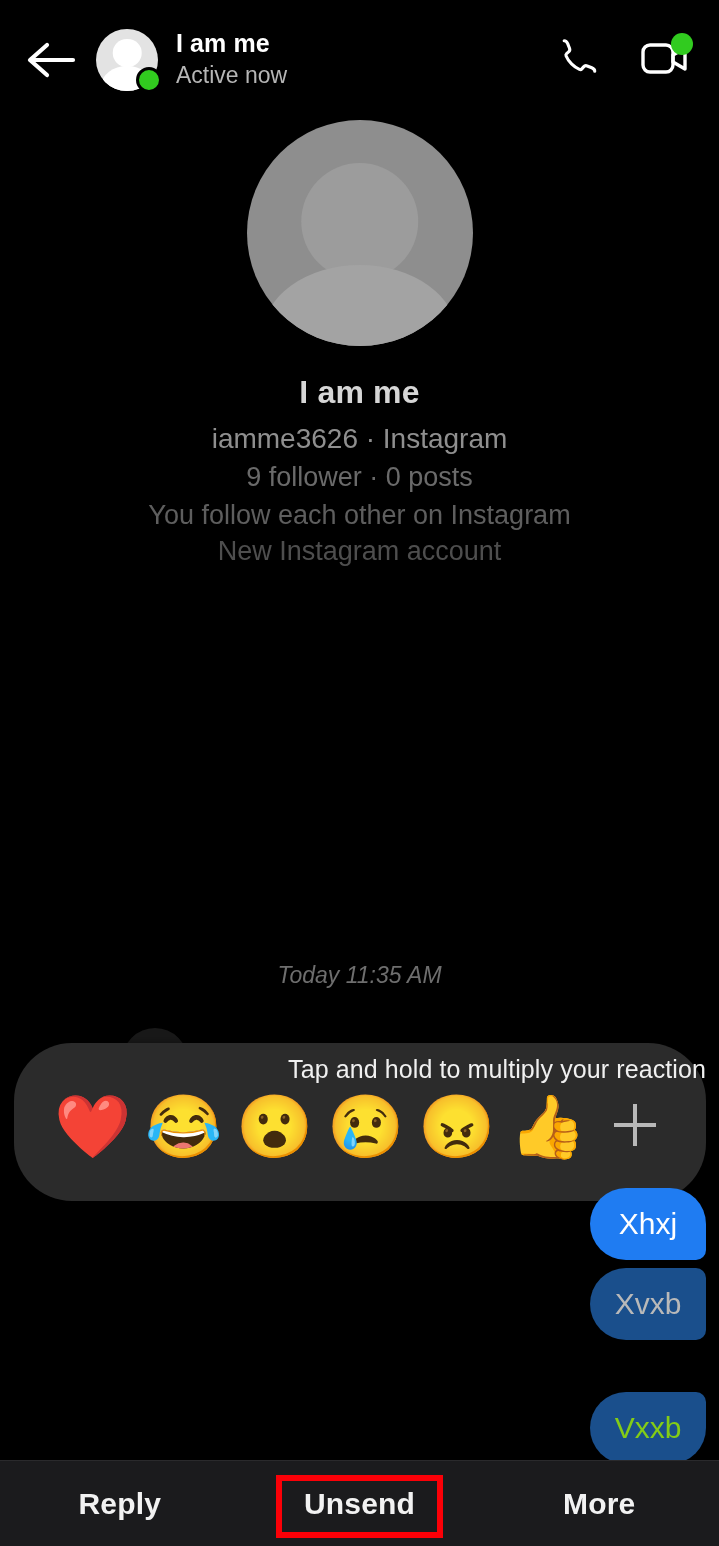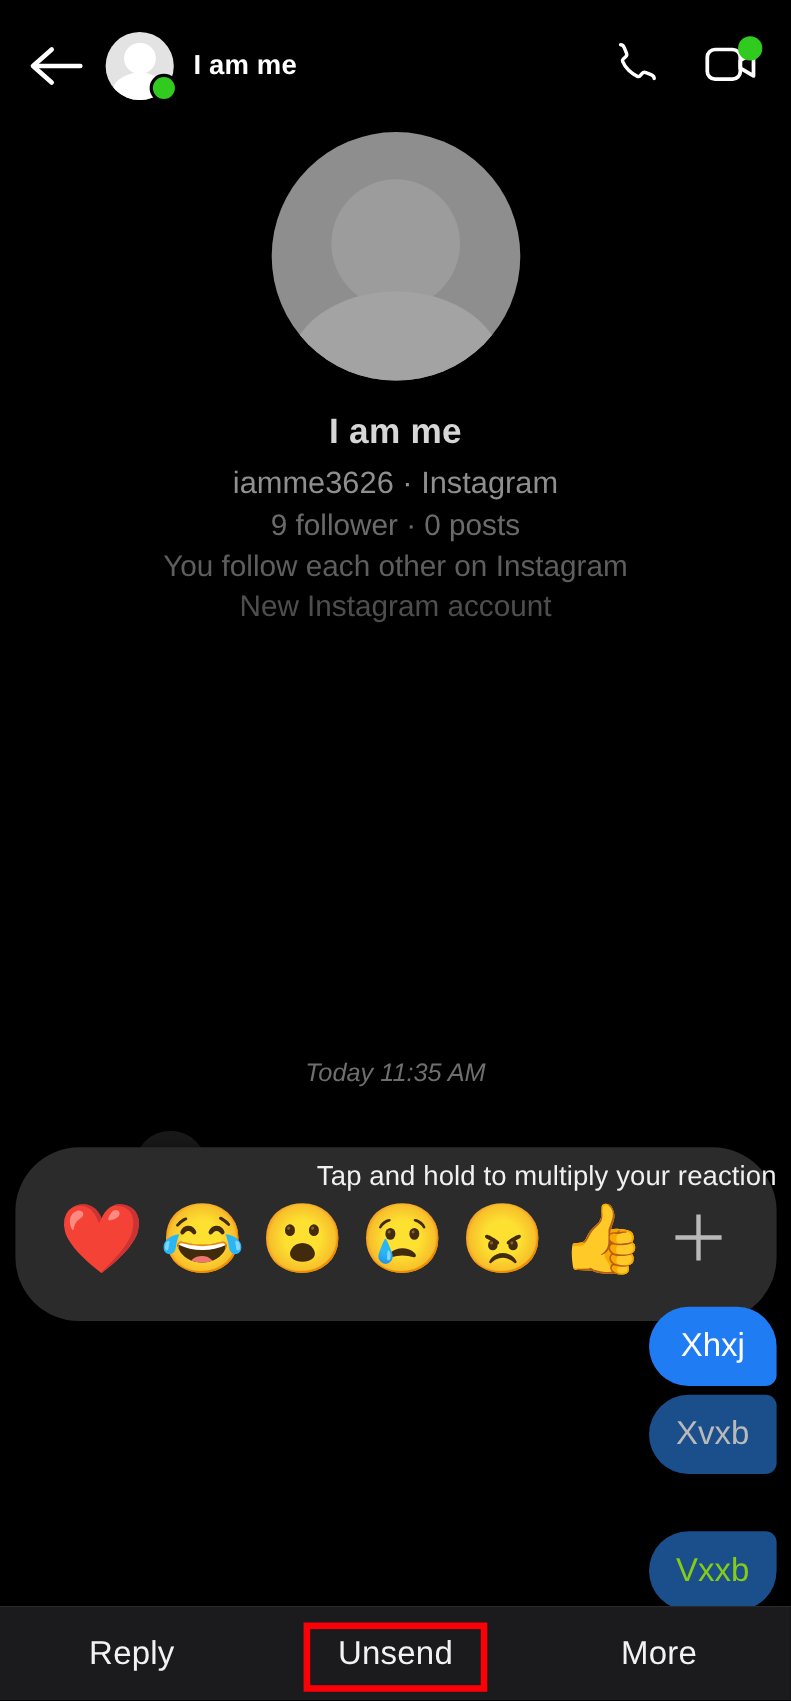--- a/index.html
+++ b/index.html
@@ -211,21 +211,21 @@
     border-top:1px solid #2a2a2c;
     display:flex; align-items:center;
   }
   .action-cell{
     flex:1 1 0;
     display:flex; align-items:center; justify-content:center;
     height:100%;
     position:relative;
   }
   .action-label{
-    color:#f2f2f2; font-size:30px; font-weight:normal;
+    color:#f2f2f2; font-size:30px; font-weight:bold;
     letter-spacing:0.2px;
     text-align:center;
   }
   .action-cell.highlighted .hl-box{
     position:absolute;
     left:36px; right:36px; top:14px; bottom:8px;
     border:6px solid #fb0007;
     pointer-events:none;
   }
 </style>
@@ -248,20 +248,21 @@
     <div class="hdr-avatar-wrap">
       <div class="hdr-avatar">
         <div class="ah"></div>
         <div class="ab"></div>
       </div>
       <div class="hdr-online"></div>
     </div>
 
     <div class="hdr-text">
       <div class="hdr-name">I am me</div>
+      <div class="hdr-status">Active now</div>
     </div>
 
     <div class="hdr-actions">
       <div class="icon-btn">
         <span>
           <svg width="48" height="48" viewBox="0 0 48 48">
             <path d="M13.5 6.5c2.2 0 3 1.2 3.8 3.2l2 5c.7 1.8.3 2.8-1 3.9l-2.2 1.9c-.9.8-1 1.4-.5 2.6 1.2 2.9 3.3 6 5.9 8.6s5.7 4.7 8.6 5.9c1.2.5 1.8.4 2.6-.5l1.9-2.2c1.1-1.3 2.1-1.7 3.9-1l5 2c2 .8 3.2 1.6 3.2 3.8" fill="none" stroke="#ffffff" stroke-width="3.4" stroke-linecap="round" stroke-linejoin="round" transform="translate(-2,-2) scale(0.92) translate(3,3)"></path>
           </svg>
         </span>
       </div>

